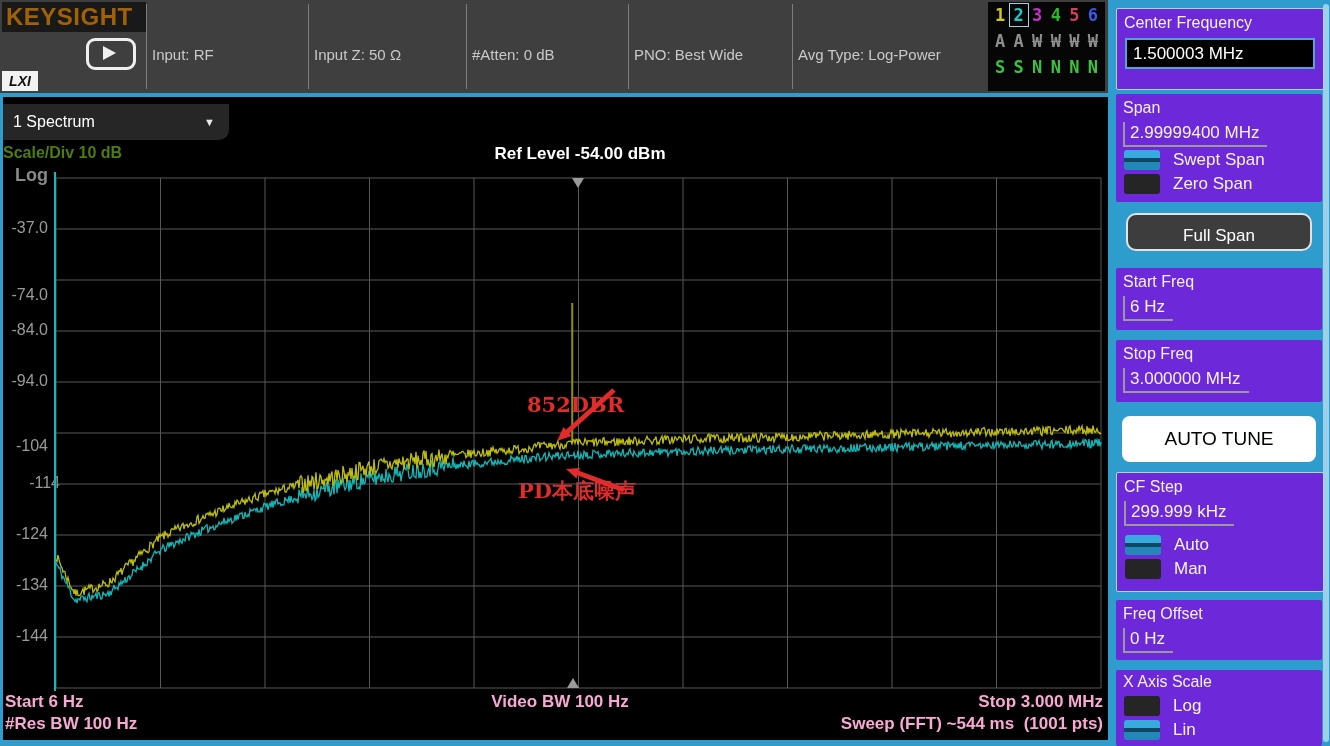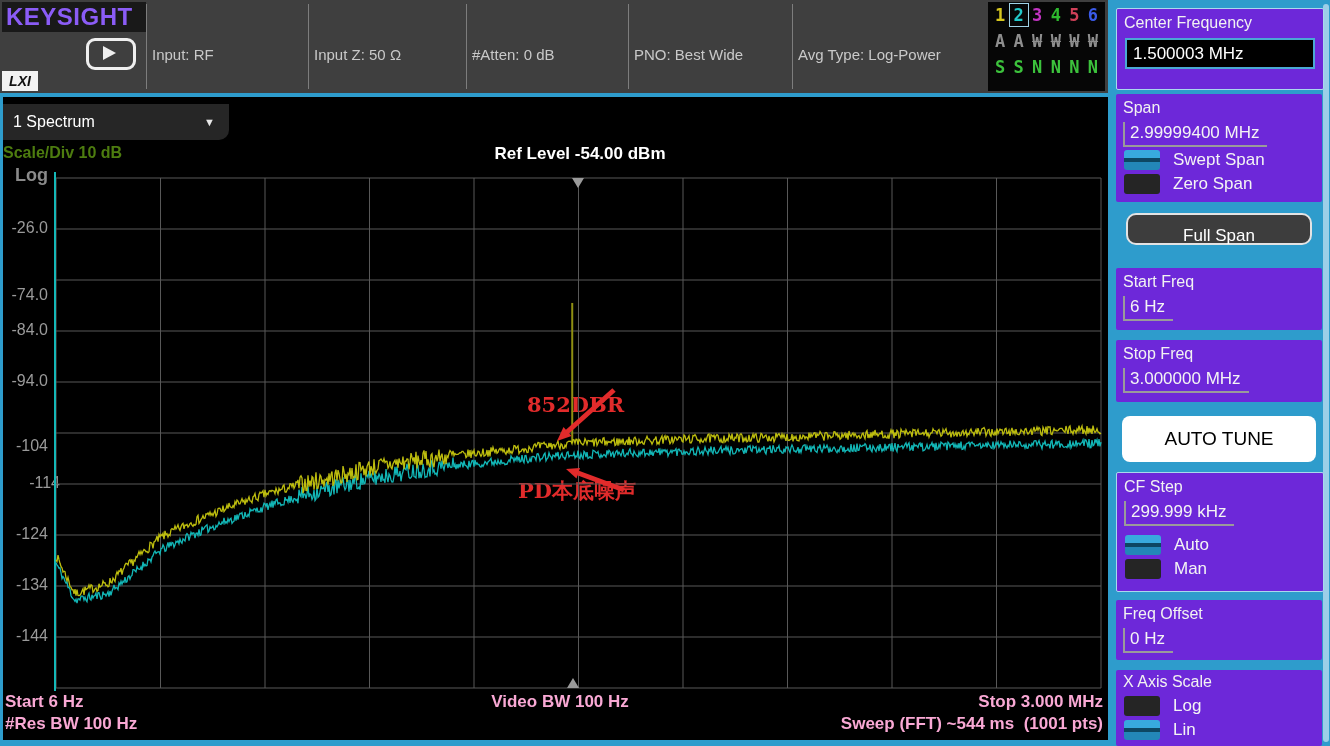--- a/index.html
+++ b/index.html
@@ -2,21 +2,21 @@
 <html><head>
 <meta charset="utf-8">
 <style>
   html,body{margin:0;padding:0;background:#000;width:1330px;height:746px;overflow:hidden;
     font-family:"Liberation Sans",sans-serif;-webkit-font-smoothing:antialiased;}
   .screen{position:relative;width:1330px;height:746px;background:#000;}
 
   
   .topbar{position:absolute;left:0;top:0;width:1108px;height:93px;background:#3f3f3f;}
   .logo-box{position:absolute;left:2px;top:2px;width:140px;height:30px;background:#191919;
-    color:#8b5cf6;font-weight:bold;font-size:24px;letter-spacing:.5px;line-height:30px;padding-left:4px;}
+    color:#a16207;font-weight:bold;font-size:24px;letter-spacing:.5px;line-height:30px;padding-left:4px;}
   .bubble-icon{position:absolute;left:86px;top:38px;width:44px;height:26px;border:3px solid #efefef;border-radius:9px;}
   .bubble-icon .tri{position:absolute;left:14px;top:5px;width:0;height:0;
     border-left:13px solid #efefef;border-top:7px solid transparent;border-bottom:7px solid transparent;}
   .lxi{position:absolute;left:2px;top:71px;width:36px;height:20px;background:#f2f2f2;color:#111;
     font-weight:bold;font-style:italic;font-size:14px;text-align:center;line-height:20px;}
   .vdiv{position:absolute;top:4px;height:85px;width:1px;background:#7d7d7d;}
   .tcol{position:absolute;top:5px;color:#c9c9c9;font-size:15px;line-height:20px;white-space:pre;}
   .tcol div{height:20px;}
   .legend{position:absolute;left:988px;top:2px;width:117px;height:89px;background:#060606;}
   .legend .lrow{display:flex;justify-content:space-between;padding:0 4px;height:26px;align-items:center;}
@@ -59,21 +59,21 @@
     border-left:2px solid #9a9a9a;border-bottom:2px solid #9a9a9a;}
   .p-cf{top:8px;height:80px;border:1px solid #a9d8ee;}
   .cf-input{margin:6px 8px 0 8px;height:27px;background:#000;border:2px solid #4aa9d4;
     color:#fff;font-size:17px;line-height:27px;padding-left:6px;}
   .p-span{top:94px;height:108px;}
   .p-start{top:268px;height:62px;}
   .p-stop{top:340px;height:62px;}
   .p-cfstep{top:472px;height:118px;border:1px solid #a9d8ee;}
   .p-foffset{top:600px;height:60px;}
   .p-xaxis{top:670px;height:76px;}
-  .btn-dark{position:absolute;left:18px;width:186px;height:32px;background:#3d3d3d;border:2px solid #e3e3e3;
+  .btn-dark{position:absolute;left:18px;width:186px;height:38px;background:#3d3d3d;border:2px solid #e3e3e3;
     border-radius:10px;color:#fff;font-size:17px;text-align:center;line-height:42px;cursor:pointer;box-sizing:border-box;}
   .btn-fullspan{top:213px;}
   .btn-autotune{position:absolute;left:14px;top:416px;width:194px;height:46px;background:#fff;border-radius:8px;
     color:#000;font-size:19px;text-align:center;line-height:46px;cursor:pointer;}
   .toggle-row{display:flex;align-items:center;height:23px;margin:1px 0 0 8px;cursor:pointer;}
   .tind{width:36px;height:20px;border-radius:3px;background:#252525;flex:0 0 36px;}
   .tind.sel{background:linear-gradient(to bottom,#38aade 0 42%,#0d4763 42% 58%,#2387b8 58% 100%);}
   .tlabel{margin-left:13px;font-size:17px;color:#f4f4f4;}
 </style>
 </head>
@@ -150,21 +150,21 @@
 
   <main class="display">
     <div class="win-select">
       <span>1 Spectrum</span>
       <span class="caret">▼</span>
     </div>
     <div class="scalediv">Scale/Div 10 dB</div>
     <div class="logmode">Log</div>
     <div class="reflevel">Ref Level -54.00 dBm</div>
     <div id="ylabels">
-        <span class="ylab" style="left: 0px; top: 122px;">-26.0</span>
+        <span class="ylab" style="left: 0px; top: 122px;">-37.0</span>
         <span class="ylab" style="left: 0px; top: 173px; margin-top: 16px;">-74.0</span>
         <span class="ylab" style="left: 0px; top: 224px;">-84.0</span>
         <span class="ylab" style="left: 0px; top: 275px;">-94.0</span>
         <span class="ylab" style="left: 0px; top: 340px;">-104</span>
         <span class="ylab" style="left: 12px; top: 377px;">-114</span>
         <span class="ylab" style="left: 0px; top: 428px;">-124</span>
         <span class="ylab" style="left: 0px; top: 479px;">-134</span>
         <span class="ylab" style="left: 0px; top: 530px;">-144</span>
       </div>
 

